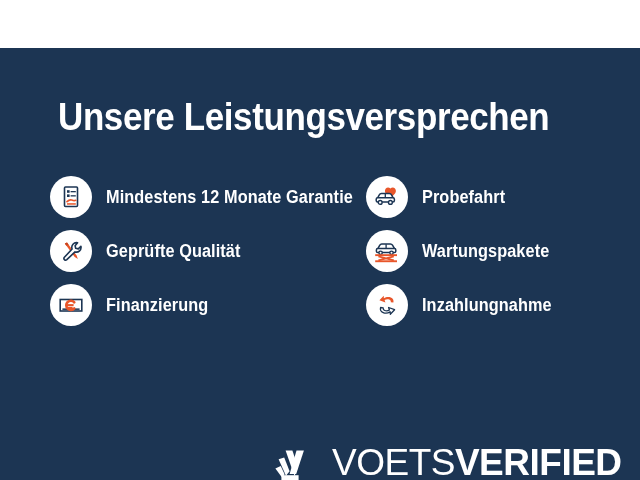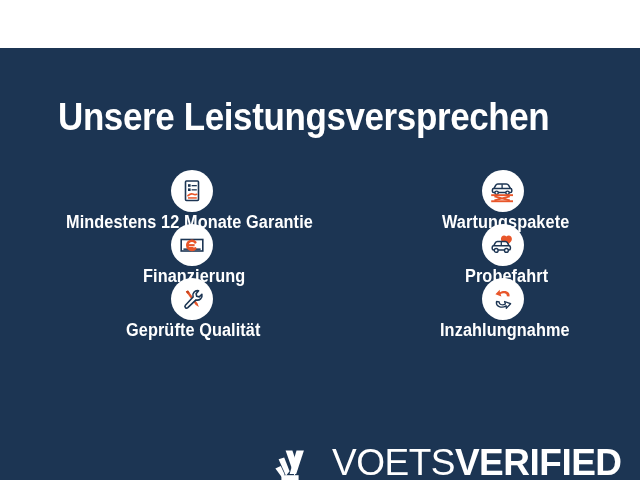--- a/index.html
+++ b/index.html
@@ -42,21 +42,20 @@
   }
   .column {
     display: flex;
     flex-direction: column;
   }
   .column.left  { width: 333px; padding-left: 50px; box-sizing: border-box; }
   .column.right { width: 307px; padding-left: 33px; box-sizing: border-box; }
 
   .feature {
     display: flex;
-    flex-direction: column;
     align-items: center;
     height: 54px;
   }
   .badge {
     width: 42px;
     height: 42px;
     border-radius: 50%;
     background: #ffffff;
     flex: 0 0 42px;
     display: flex;
@@ -116,76 +115,76 @@
             <rect x="12.6" y="11.2" width="5.2" height="1.3" fill="#1c3553"></rect>
             <path d="M9 17.6c1.6-1.5 3-2.2 4.6-1.6 1.5.6 2.6 1.1 4.1.3" fill="none" stroke="#e8562a" stroke-width="1.7" stroke-linecap="round"></path>
             <rect x="9" y="19.2" width="8.8" height="1.5" fill="#e8562a"></rect>
           </svg>
         </span>
         <span class="feature-label">Mindestens 12 Monate Garantie</span>
       </div>
 
       <div class="feature">
         <span class="badge">
+          <svg width="26" height="26" viewBox="0 0 26 26">
+            <path d="M6.8 5.4l2.2-1 9.6 13.1 1.3 3.6-3.2-2.1z" fill="#e8562a"></path>
+            <path d="M6.8 5.4l2.2-1 1.6 2.2-2.4 1.1z" fill="#c8451e"></path>
+            <path d="M19.6 4.8a4.7 4.7 0 0 0-5.5 6.2L6.4 19.3a1.7 1.7 0 0 0 2.4 2.4l8.2-7.8a4.7 4.7 0 0 0 5.9-5.6l-2.6 2.6-2.6-.6-.6-2.6z" fill="#ffffff" stroke="#1c3553" stroke-width="1.6" stroke-linejoin="round"></path>
+          </svg>
+        </span>
+        <span class="feature-label">Geprüfte Qualität</span>
+      </div>
+
+      <div class="feature">
+        <span class="badge">
           <svg width="28" height="26" viewBox="0 0 28 26">
             <rect x="3.2" y="7.5" width="21.6" height="11.5" fill="#ffffff" stroke="#1c3553" stroke-width="1.6"></rect>
             <rect x="5.4" y="16.4" width="17.2" height="1.5" fill="#1c3553"></rect>
             <path d="M17.3 10.3a4.6 4.6 0 1 0 0 6.1" fill="none" stroke="#e8562a" stroke-width="2.6" stroke-linecap="round"></path>
             <rect x="9.6" y="12.1" width="7" height="2.1" fill="#e8562a"></rect>
             <rect x="9.6" y="14.9" width="6" height="2.1" fill="#e8562a"></rect>
           </svg>
         </span>
         <span class="feature-label">Finanzierung</span>
       </div>
 
-      <div class="feature">
-        <span class="badge">
-          <svg width="26" height="26" viewBox="0 0 26 26">
-            <path d="M6.8 5.4l2.2-1 9.6 13.1 1.3 3.6-3.2-2.1z" fill="#e8562a"></path>
-            <path d="M6.8 5.4l2.2-1 1.6 2.2-2.4 1.1z" fill="#c8451e"></path>
-            <path d="M19.6 4.8a4.7 4.7 0 0 0-5.5 6.2L6.4 19.3a1.7 1.7 0 0 0 2.4 2.4l8.2-7.8a4.7 4.7 0 0 0 5.9-5.6l-2.6 2.6-2.6-.6-.6-2.6z" fill="#ffffff" stroke="#1c3553" stroke-width="1.6" stroke-linejoin="round"></path>
-          </svg>
-        </span>
-        <span class="feature-label">Geprüfte Qualität</span>
-      </div>
-
 
 
     </div>
 
     <div class="column right">
+
+      <div class="feature">
+        <span class="badge">
+          <svg width="30" height="26" viewBox="0 0 30 26">
+            <path d="M18.4 4.6c1.3-1.4 3.4-1.4 4.6 0 1.2 1.4 1.2 3.6 0 5l-4.6 4.8-4.6-4.8c-1.2-1.4-1.2-3.6 0-5 1.2-1.4 3.3-1.4 4.6 0z" fill="#e8562a"></path>
+            <path d="M5.4 14.4l2-3.7c.4-.8 1.1-1.2 2-1.2h8c.9 0 1.6.4 2 1.2l2 3.7z" fill="#ffffff" stroke="#1c3553" stroke-width="1.5" stroke-linejoin="round"></path>
+            <rect x="4.2" y="13.8" width="18.2" height="4.2" rx="1.5" fill="#ffffff" stroke="#1c3553" stroke-width="1.5"></rect>
+            <line x1="13.3" y1="9.6" x2="13.3" y2="13.8" stroke="#1c3553" stroke-width="1.3"></line>
+            <circle cx="8.2" cy="18.4" r="1.9" fill="#ffffff" stroke="#1c3553" stroke-width="1.4"></circle>
+            <circle cx="18.4" cy="18.4" r="1.9" fill="#ffffff" stroke="#1c3553" stroke-width="1.4"></circle>
+          </svg>
+        </span>
+        <span class="feature-label">Probefahrt</span>
+      </div>
 
       <div class="feature">
         <span class="badge">
           <svg width="30" height="26" viewBox="0 0 30 26">
             <path d="M5.6 11.2l2.2-4c.4-.8 1.1-1.2 2-1.2h8.6c.9 0 1.6.4 2.1 1.2l2.3 4z" fill="#ffffff" stroke="#1c3553" stroke-width="1.5" stroke-linejoin="round"></path>
             <rect x="4.4" y="10.6" width="19.4" height="4" rx="1.4" fill="#ffffff" stroke="#1c3553" stroke-width="1.5"></rect>
             <line x1="14.1" y1="6.2" x2="14.1" y2="10.6" stroke="#1c3553" stroke-width="1.3"></line>
             <circle cx="8.6" cy="14.8" r="1.7" fill="#ffffff" stroke="#1c3553" stroke-width="1.4"></circle>
             <circle cx="19.5" cy="14.8" r="1.7" fill="#ffffff" stroke="#1c3553" stroke-width="1.4"></circle>
             <rect x="3.2" y="16.2" width="21.8" height="1.9" fill="#e8562a"></rect>
             <path d="M6.4 18.3l15.4 4.1M21.8 18.3L6.4 22.4" stroke="#e8562a" stroke-width="1.9"></path>
             <rect x="3.2" y="22.3" width="21.8" height="1.9" fill="#e8562a"></rect>
           </svg>
         </span>
         <span class="feature-label">Wartungspakete</span>
-      </div>
-
-      <div class="feature">
-        <span class="badge">
-          <svg width="30" height="26" viewBox="0 0 30 26">
-            <path d="M18.4 4.6c1.3-1.4 3.4-1.4 4.6 0 1.2 1.4 1.2 3.6 0 5l-4.6 4.8-4.6-4.8c-1.2-1.4-1.2-3.6 0-5 1.2-1.4 3.3-1.4 4.6 0z" fill="#e8562a"></path>
-            <path d="M5.4 14.4l2-3.7c.4-.8 1.1-1.2 2-1.2h8c.9 0 1.6.4 2 1.2l2 3.7z" fill="#ffffff" stroke="#1c3553" stroke-width="1.5" stroke-linejoin="round"></path>
-            <rect x="4.2" y="13.8" width="18.2" height="4.2" rx="1.5" fill="#ffffff" stroke="#1c3553" stroke-width="1.5"></rect>
-            <line x1="13.3" y1="9.6" x2="13.3" y2="13.8" stroke="#1c3553" stroke-width="1.3"></line>
-            <circle cx="8.2" cy="18.4" r="1.9" fill="#ffffff" stroke="#1c3553" stroke-width="1.4"></circle>
-            <circle cx="18.4" cy="18.4" r="1.9" fill="#ffffff" stroke="#1c3553" stroke-width="1.4"></circle>
-          </svg>
-        </span>
-        <span class="feature-label">Probefahrt</span>
       </div>
 
       <div class="feature">
         <span class="badge">
           <svg width="26" height="26" viewBox="0 0 26 26">
             <path d="M19.4 10.5c.6-2.3-.4-4.2-2.6-5.1-2.3-.9-5-.5-6.9.9l-.2-2.6-4.3 4.6 6 2.2-.8-2.5c1.4-.9 3.2-1.1 4.6-.5 1.2.5 1.8 1.4 1.6 2.7z" fill="#e8562a"></path>
             <path d="M6.6 15.5c-.6 2.3.4 4.2 2.6 5.1 2.3.9 5 .5 6.9-.9l.2 2.6 4.3-4.6-6-2.2.8 2.5c-1.4.9-3.2 1.1-4.6.5-1.2-.5-1.8-1.4-1.6-2.7z" fill="#ffffff" stroke="#1c3553" stroke-width="1.3" stroke-linejoin="round"></path>
           </svg>
         </span>
         <span class="feature-label">Inzahlungnahme</span>

